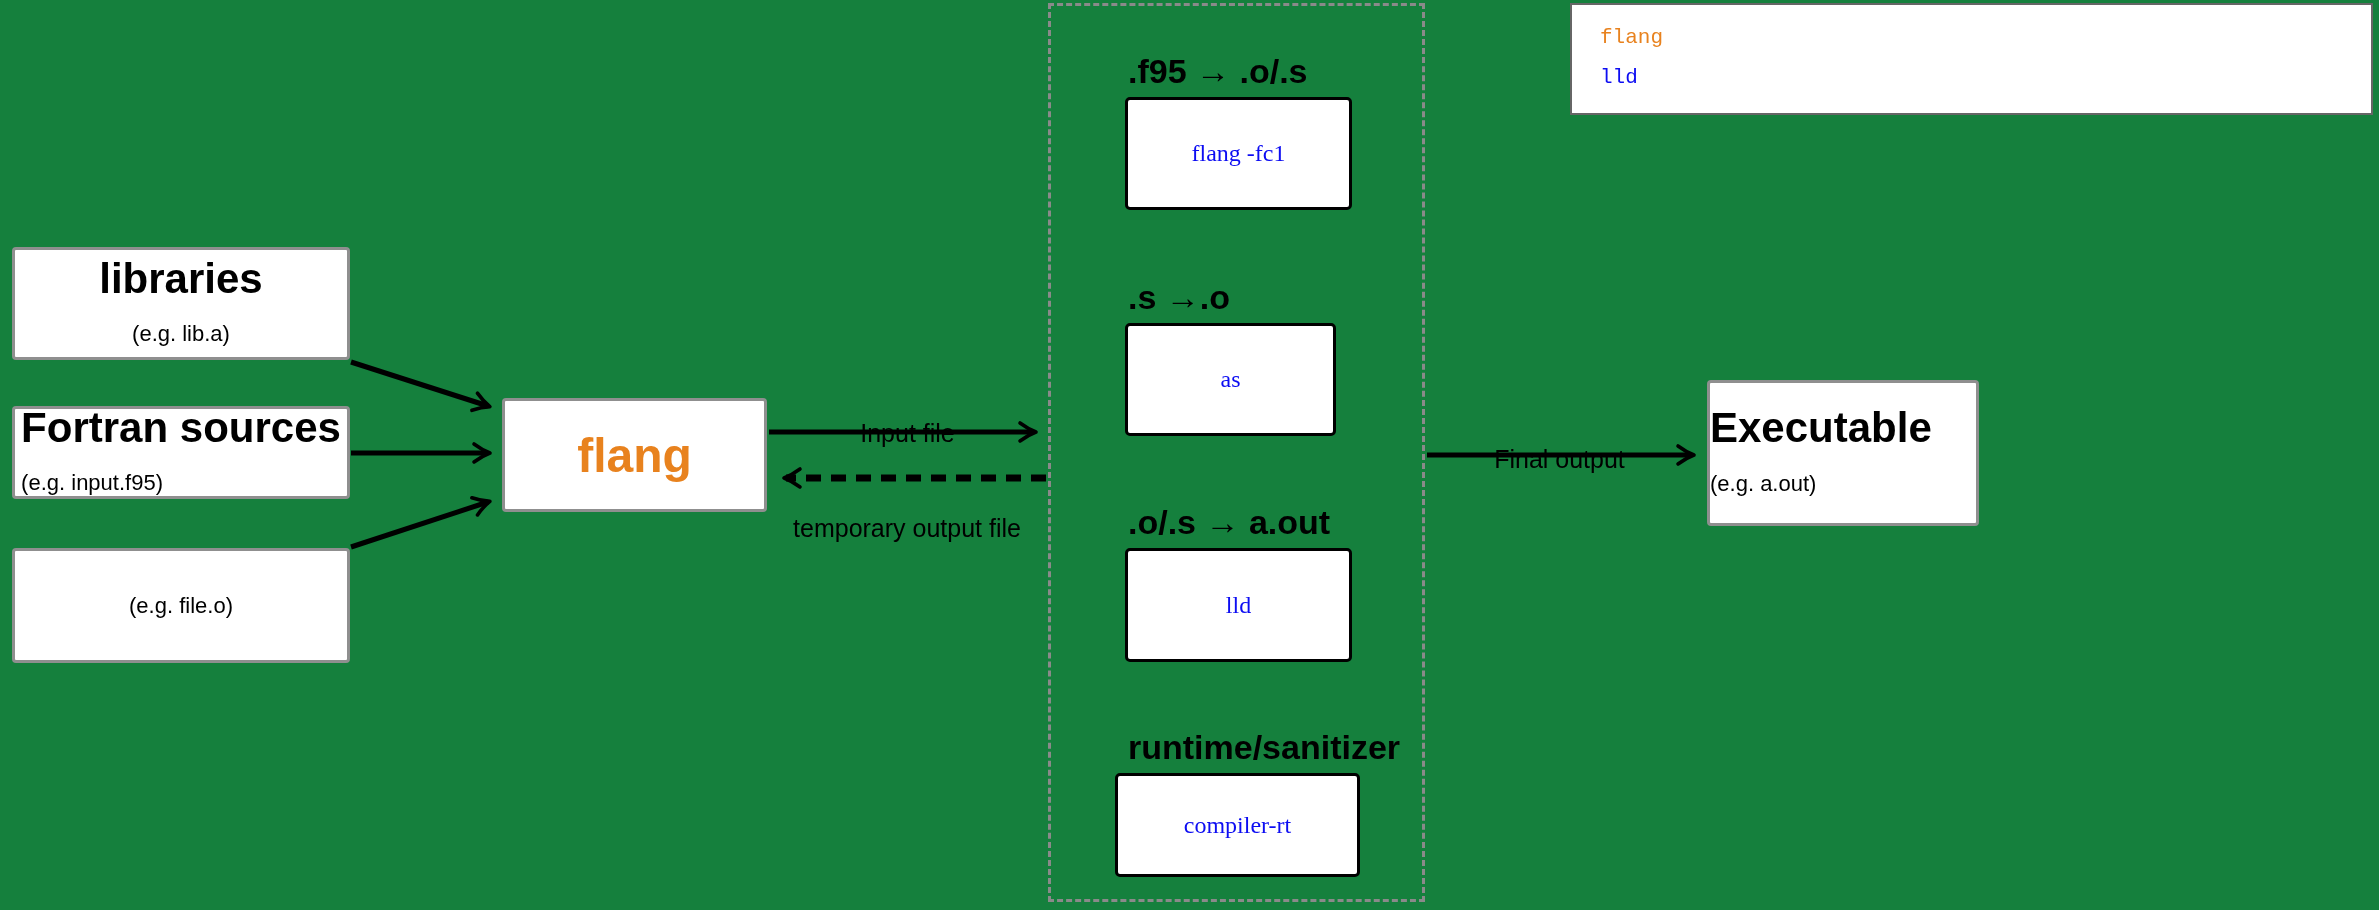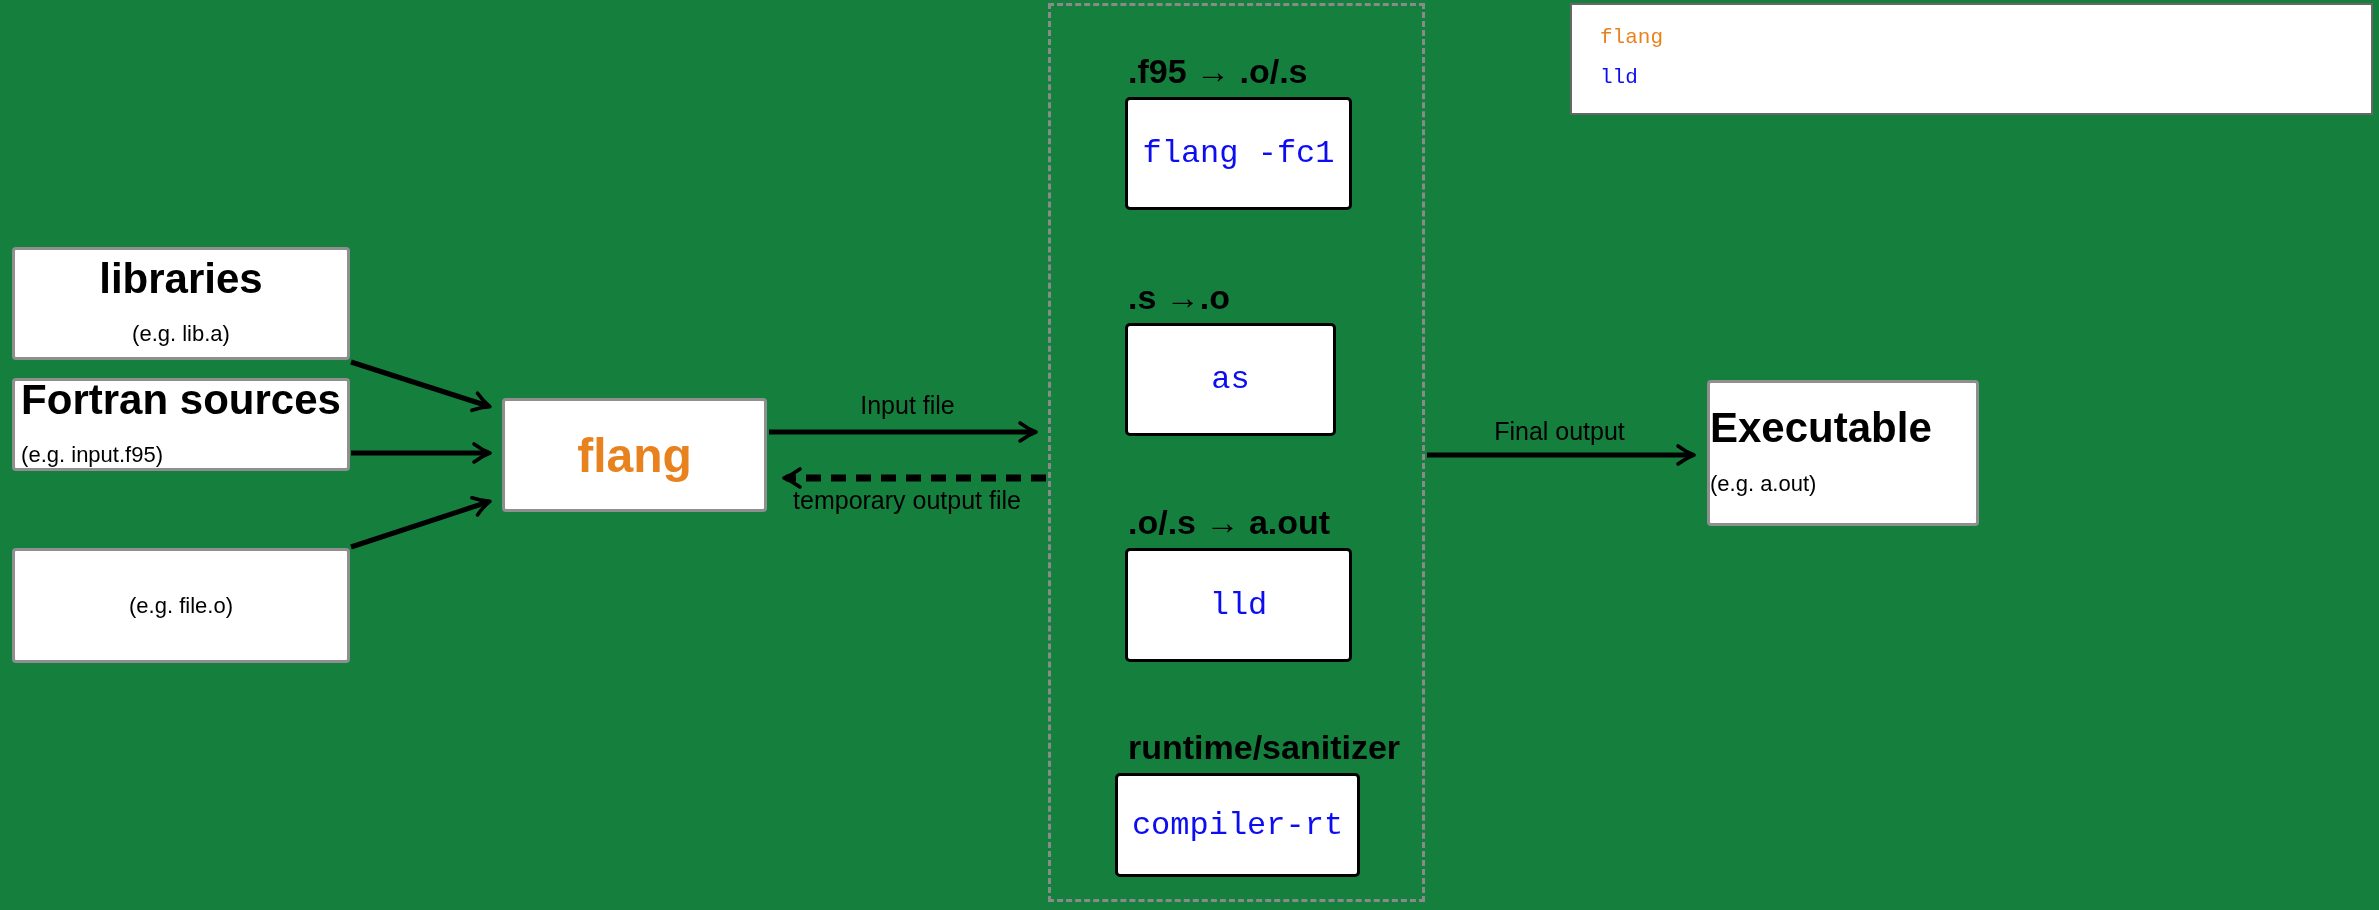--- a/index.html
+++ b/index.html
@@ -43,41 +43,42 @@
     box-sizing:border-box;
     background:#ffffff;
     border:3.5px solid #000;
     border-radius:5px;
     display:flex;
     align-items:center;
     justify-content:center;
     z-index:2;
   }
   .cmd {
-    font-family:Liberation Mono, monospace;
-    font-size:32px;
+    font-family:Liberation Serif, serif;
+    font-size:24px;
     color:#0D0DF2;
     white-space:nowrap;
   }
   .tool-title {
     position:absolute;
     left:1128px;
     height:40px;
     line-height:40px;
     font-weight:bold;
     font-size:34px;
     white-space:nowrap;
     z-index:2;
   }
   .edge-label {
     position:absolute;
     font-size:25px;
     text-align:center;
     white-space:nowrap;
     z-index:3;
+    margin-top:28px;
   }
   .legend {
     position:absolute;
     left:1570px; top:3px;
     width:803px; height:112px;
     box-sizing:border-box;
     border:2px solid #666;
     background:#fff;
     padding:13px 0 0 28px;
     z-index:2;
@@ -121,21 +122,21 @@
     </div>
   </div>
 
   <div class="box" style="left:12px;top:247px;width:338px;height:113px">
     <div class="stack">
       <div class="box-title">libraries</div>
       <div class="box-sub" style="align-self:center">(e.g. lib.a)</div>
     </div>
   </div>
 
-  <div class="box" style="left:12px;top:378px;width:338px;height:93px">
+  <div class="box" style="left:12px;top:406px;width:338px;height:93px">
     <div class="stack">
       <div class="box-title">Fortran sources</div>
       <div class="box-sub">(e.g. input.f95)</div>
     </div>
   </div>
 
   <div class="box" style="left:12px;top:548px;width:338px;height:115px">
     <div class="stack">
       <div class="box-sub">(e.g. file.o)</div>
     </div>

